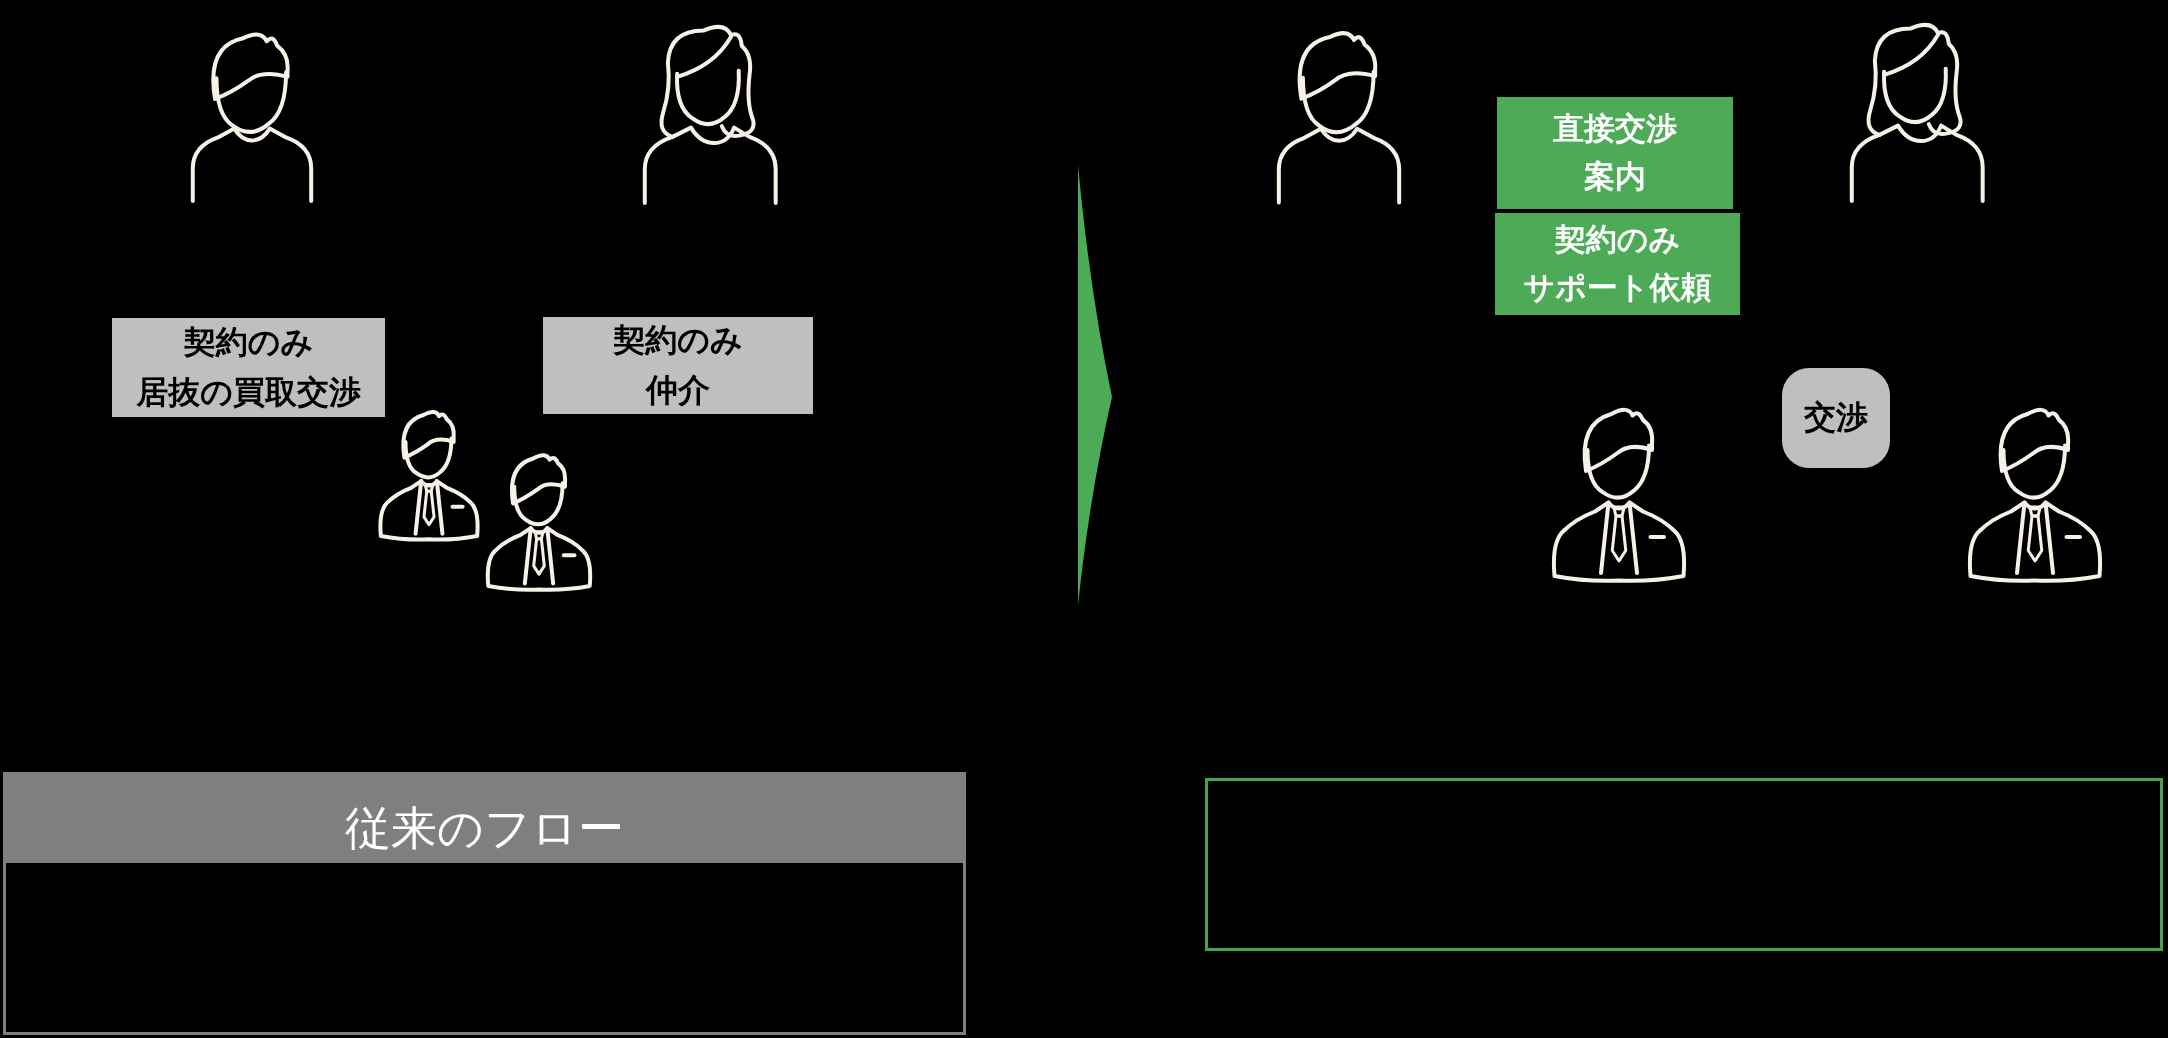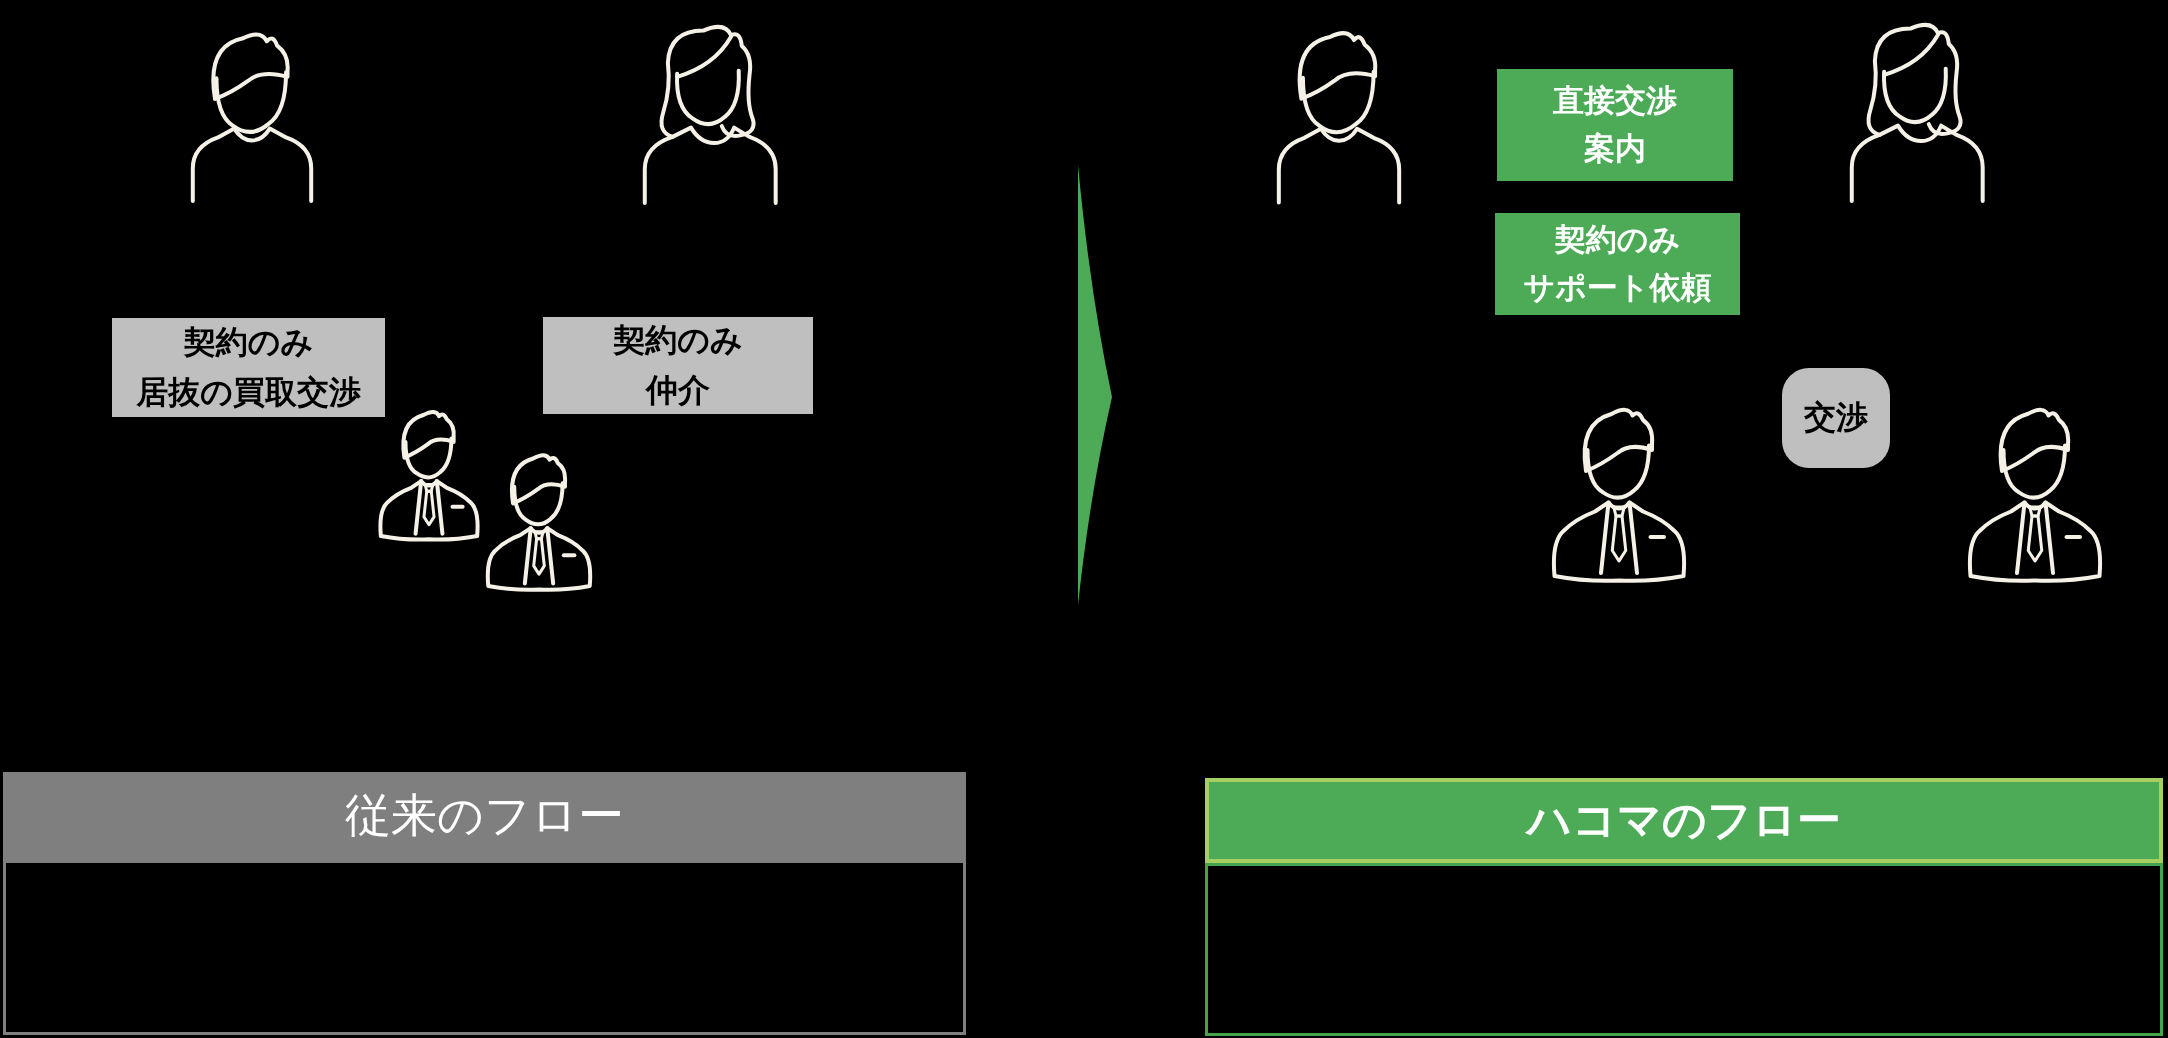--- a/index.html
+++ b/index.html
@@ -24,21 +24,21 @@
     fill:none;stroke:#F6F1E7;stroke-width:4px;
     vector-effect:non-scaling-stroke;
     stroke-linecap:round;stroke-linejoin:round;
   }
   .icon-svg .tie{stroke-width:3px;}
   
   .arrow-svg path{fill:#4DAB57;stroke:none;}
   
   .panel{box-sizing:border-box;}
   .panel-header{
-    display:flex;align-items:center;justify-content:center;
+    display:flex;align-items:flex-end;justify-content:center;
     color:#fff;box-sizing:border-box;
   }
   .panel-body{box-sizing:border-box;background:#000;}
   .trad-header{background:#7F7F7F;font-size:46px;font-weight:normal;}
   .trad-body{border:3px solid #7F7F7F;}
   .hako-header{background:#4DAB57;border:4px solid #A6CE61;font-size:44px;font-weight:bold;}
   .hako-body{border:3px solid #45A34E;}
 </style>
 </head>
 <body>
@@ -99,21 +99,21 @@
     <path d="M 10,118 L 10,96 Q 10,81 27,75 L 38,69 Q 43,77 50,77 Q 57,77 62,69 L 73,75 Q 90,81 90,96 L 90,118"></path>
   </svg>
 
   <svg class="abs icon-svg" style="left:1841px;top:16px;" width="154" height="190" viewBox="0 0 100 121">
     <path d="M 25,76 Q 15,73 19,60 Q 24,44 22,28 Q 23,7 45,7 Q 59,1 63,10 Q 69,7 70,17 Q 77,23 75,36 Q 73,54 77,64 Q 80,73 69,75 Q 60,77 57,69"></path>
     <path d="M 63,11 Q 52,30 28,37"></path>
     <path d="M 28,35 Q 27,57 38,64 Q 49,72 59,63 Q 69,55 68,33"></path>
     <path d="M 7,119 L 7,97 Q 7,82 25,76 L 37,70 Q 43,80 52,80 Q 61,80 65,70 L 75,76 Q 92,82 92,97 L 92,119"></path>
   </svg>
 
-  <div class="abs label-box green-box" style="left:1497px;top:69px;width:236px;height:112px;">
+  <div class="abs label-box green-box" style="left:1497px;top:97px;width:236px;height:112px;">
     <span class="ln">直接交渉</span>
     <span class="ln">案内</span>
   </div>
 
   <div class="abs label-box green-box" style="left:1495px;top:213px;width:245px;height:102px;">
     <span class="ln">契約のみ</span>
     <span class="ln">サポート依頼</span>
   </div>
 
   <div class="abs label-box gray-box" style="left:1782px;top:368px;width:108px;height:100px;border-radius:27px;">
@@ -142,19 +142,16 @@
   </svg>
 
   <div class="abs panel" style="left:3px;top:772px;width:963px;">
     <div class="panel-header trad-header" style="height:88px;">
       <span>従来のフロー</span>
     </div>
     <div class="panel-body trad-body" style="height:175px;"></div>
   </div>
 
   <div class="abs panel" style="left:1205px;top:778px;width:958px;">
-    <div class="panel-header hako-header" style="height:85px;">
-      <span>ハコマのフロー</span>
-    </div>
     <div class="panel-body hako-body" style="height:173px;"></div>
   </div>
 
 </div>
 
 </body></html>

